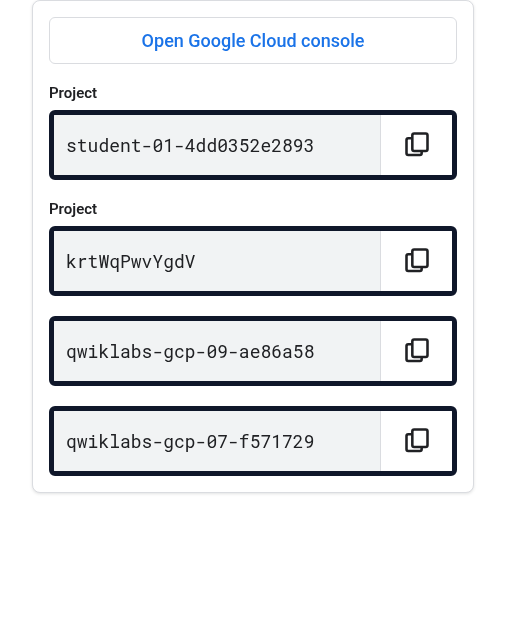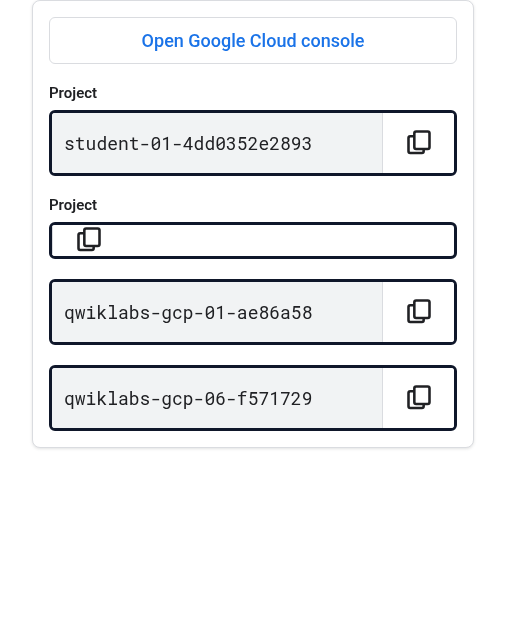--- a/index.html
+++ b/index.html
@@ -39,21 +39,21 @@
     }
     .field-label {
       font-size: 15px;
       font-weight: 600;
       color: #202124;
       margin-bottom: 8px;
       display: block;
     }
     .field-row {
       display: flex;
-      border: 3px solid #0f172a;
+      border: 5px solid #0f172a;
       border-radius: 6px;
       overflow: hidden;
       align-items: stretch;
     }
     .field-value {
       flex: 1;
       background: #f1f3f4;
       padding: 18px 12px;
       font-family: "Roboto Mono", "Courier New", monospace;
       font-size: 18px;
@@ -97,48 +97,49 @@
             <path d="M16 18v2a1.5 1.5 0 0 1-1.5 1.5H4.5A1.5 1.5 0 0 1 3 20V8.5A1.5 1.5 0 0 1 4.5 7H8"></path>
           </svg>
         </span>
       </button>
     </div>
   </div>
 
   <div class="field-group">
     <span class="field-label">Project</span>
     <div class="field-row">
+      <div class="field-value">krtWqPwvYgdV</div>
       <button class="copy-btn">
         <span>
           <svg viewBox="0 0 24 24" fill="none" stroke="#202124" stroke-width="2.2">
             <rect x="8" y="3" width="13" height="15" rx="1.5"></rect>
             <path d="M16 18v2a1.5 1.5 0 0 1-1.5 1.5H4.5A1.5 1.5 0 0 1 3 20V8.5A1.5 1.5 0 0 1 4.5 7H8"></path>
           </svg>
         </span>
       </button>
     </div>
   </div>
 
   <div class="field-group">
     <div class="field-row">
-      <div class="field-value">qwiklabs-gcp-01-ae86a58</div>
+      <div class="field-value">qwiklabs-gcp-09-ae86a58</div>
       <button class="copy-btn">
         <span>
           <svg viewBox="0 0 24 24" fill="none" stroke="#202124" stroke-width="2.2">
             <rect x="8" y="3" width="13" height="15" rx="1.5"></rect>
             <path d="M16 18v2a1.5 1.5 0 0 1-1.5 1.5H4.5A1.5 1.5 0 0 1 3 20V8.5A1.5 1.5 0 0 1 4.5 7H8"></path>
           </svg>
         </span>
       </button>
     </div>
   </div>
 
   <div class="field-group">
     <div class="field-row">
-      <div class="field-value">qwiklabs-gcp-06-f571729</div>
+      <div class="field-value">qwiklabs-gcp-07-f571729</div>
       <button class="copy-btn">
         <span>
           <svg viewBox="0 0 24 24" fill="none" stroke="#202124" stroke-width="2.2">
             <rect x="8" y="3" width="13" height="15" rx="1.5"></rect>
             <path d="M16 18v2a1.5 1.5 0 0 1-1.5 1.5H4.5A1.5 1.5 0 0 1 3 20V8.5A1.5 1.5 0 0 1 4.5 7H8"></path>
           </svg>
         </span>
       </button>
     </div>
   </div>

